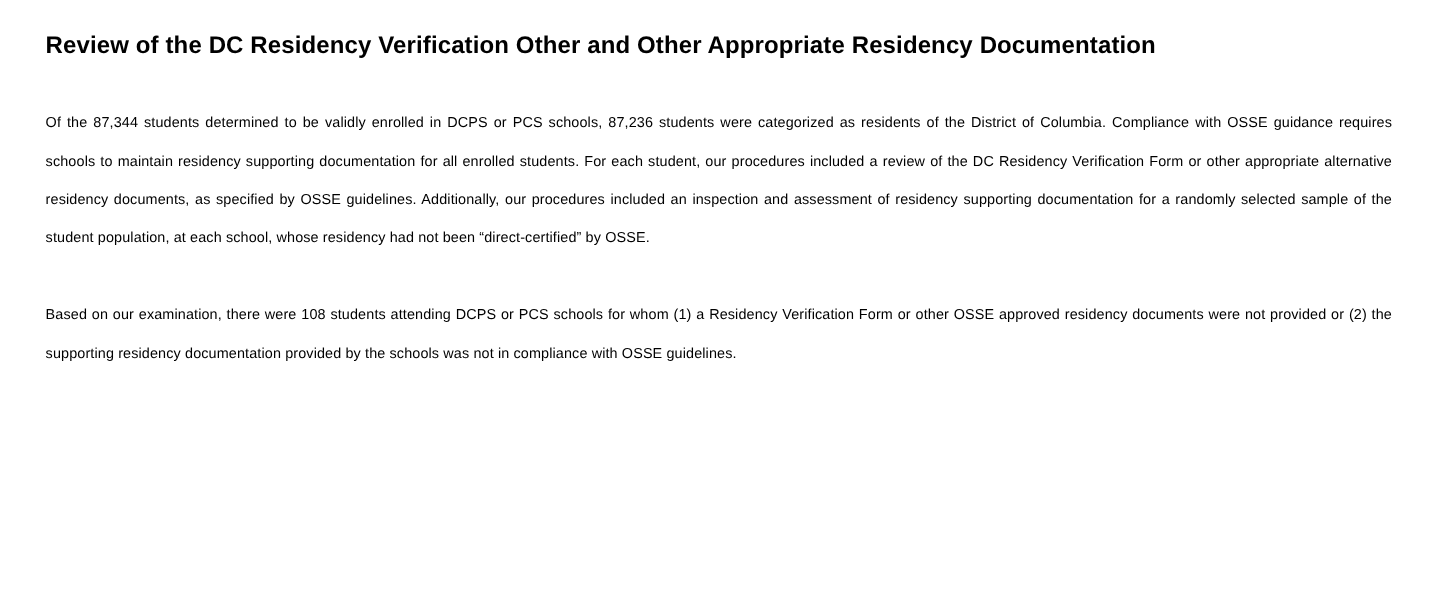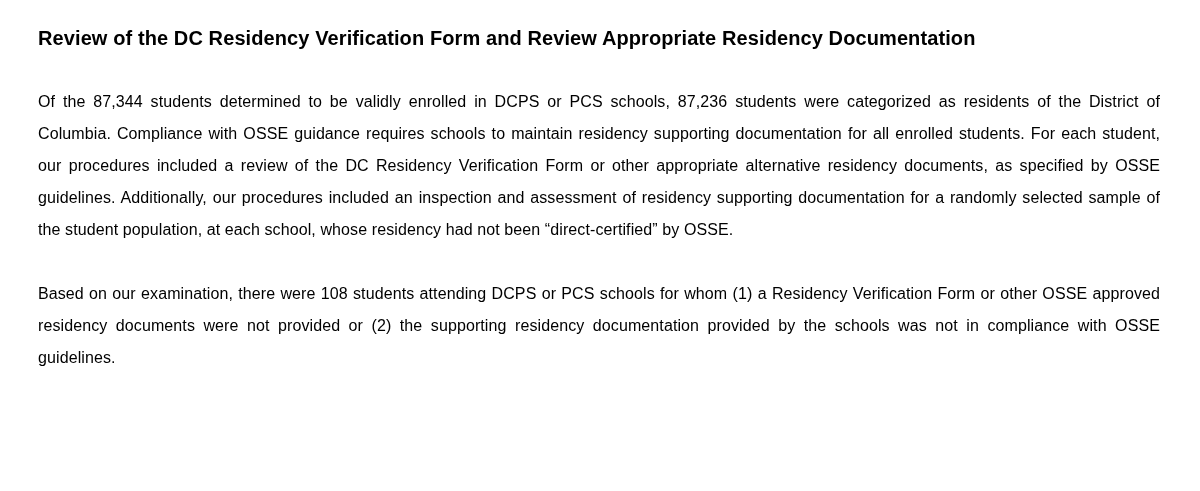--- a/index.html
+++ b/index.html
@@ -18,29 +18,29 @@
     overflow: hidden;
   }
   .heading {
     font-size: 20px;
     font-weight: bold;
     line-height: 28px;
     margin: 0 0 34px 0;
     letter-spacing: 0.1px;
   }
   .para {
-    font-size: 16px;
+    font-size: 12px;
     line-height: 32px;
     text-align: justify;
     margin: 0 0 32px 0;
     letter-spacing: 0.1px;
   }
 </style>
 </head>
 <body>
 
 <div class="page">
-  <div class="heading">Review of the DC Residency Verification Form and Review Appropriate Residency Documentation</div>
+  <div class="heading">Review of the DC Residency Verification Other and Other Appropriate Residency Documentation</div>
 
   <p class="para">Of the 87,344 students determined to be validly enrolled in DCPS or PCS schools, 87,236 students were categorized as residents of the District of Columbia.  Compliance with OSSE guidance requires schools to maintain residency supporting documentation for all enrolled students. For each student, our procedures included a review of the DC Residency Verification Form or other appropriate alternative residency documents, as specified by OSSE guidelines.  Additionally, our procedures included an inspection and assessment of residency supporting documentation for a randomly selected sample of the student population, at each school, whose residency had not been “direct-certified” by OSSE.</p>
 
   <p class="para">Based on our examination, there were 108 students attending DCPS or PCS schools for whom (1) a Residency Verification Form or other OSSE approved residency documents were not provided or (2) the supporting residency documentation provided by the schools was not in compliance with OSSE guidelines.</p>
 </div>
 
 </body></html>

